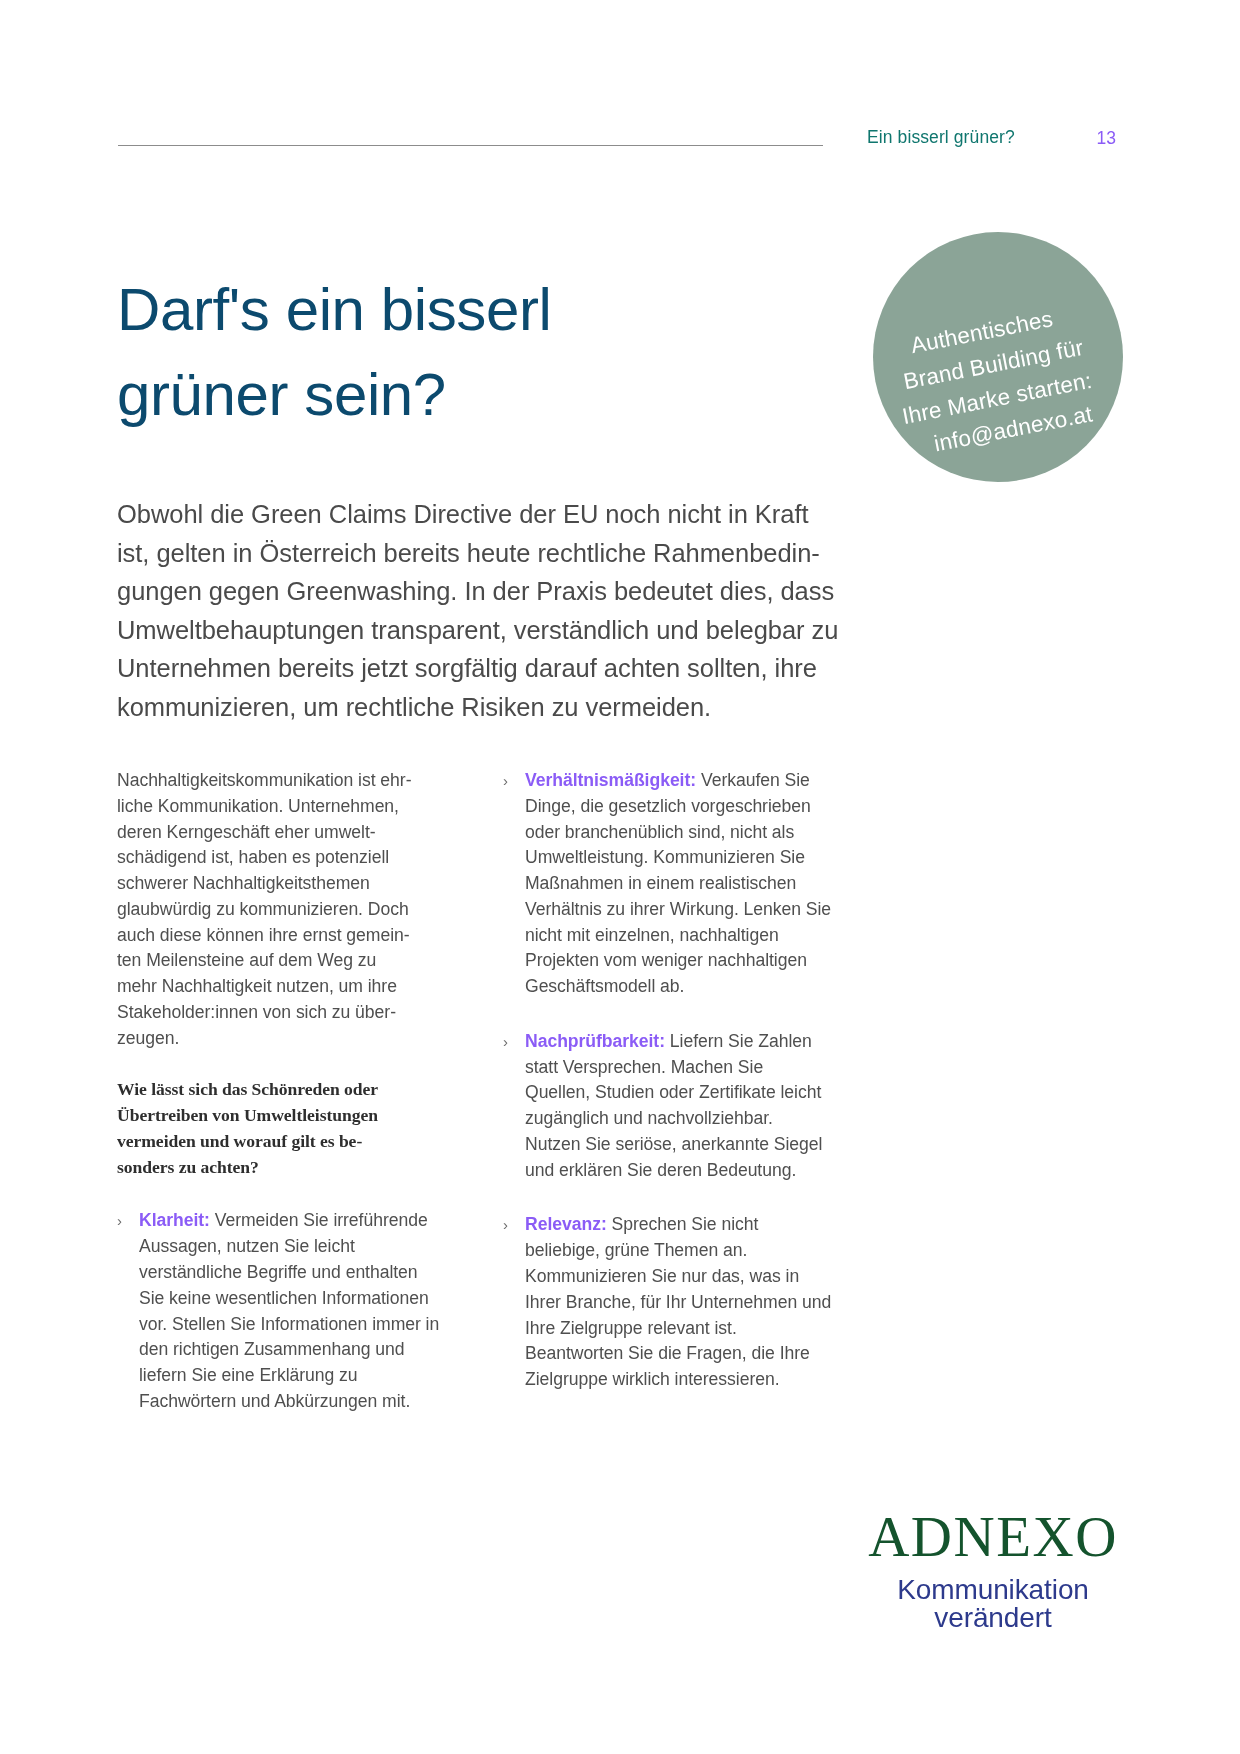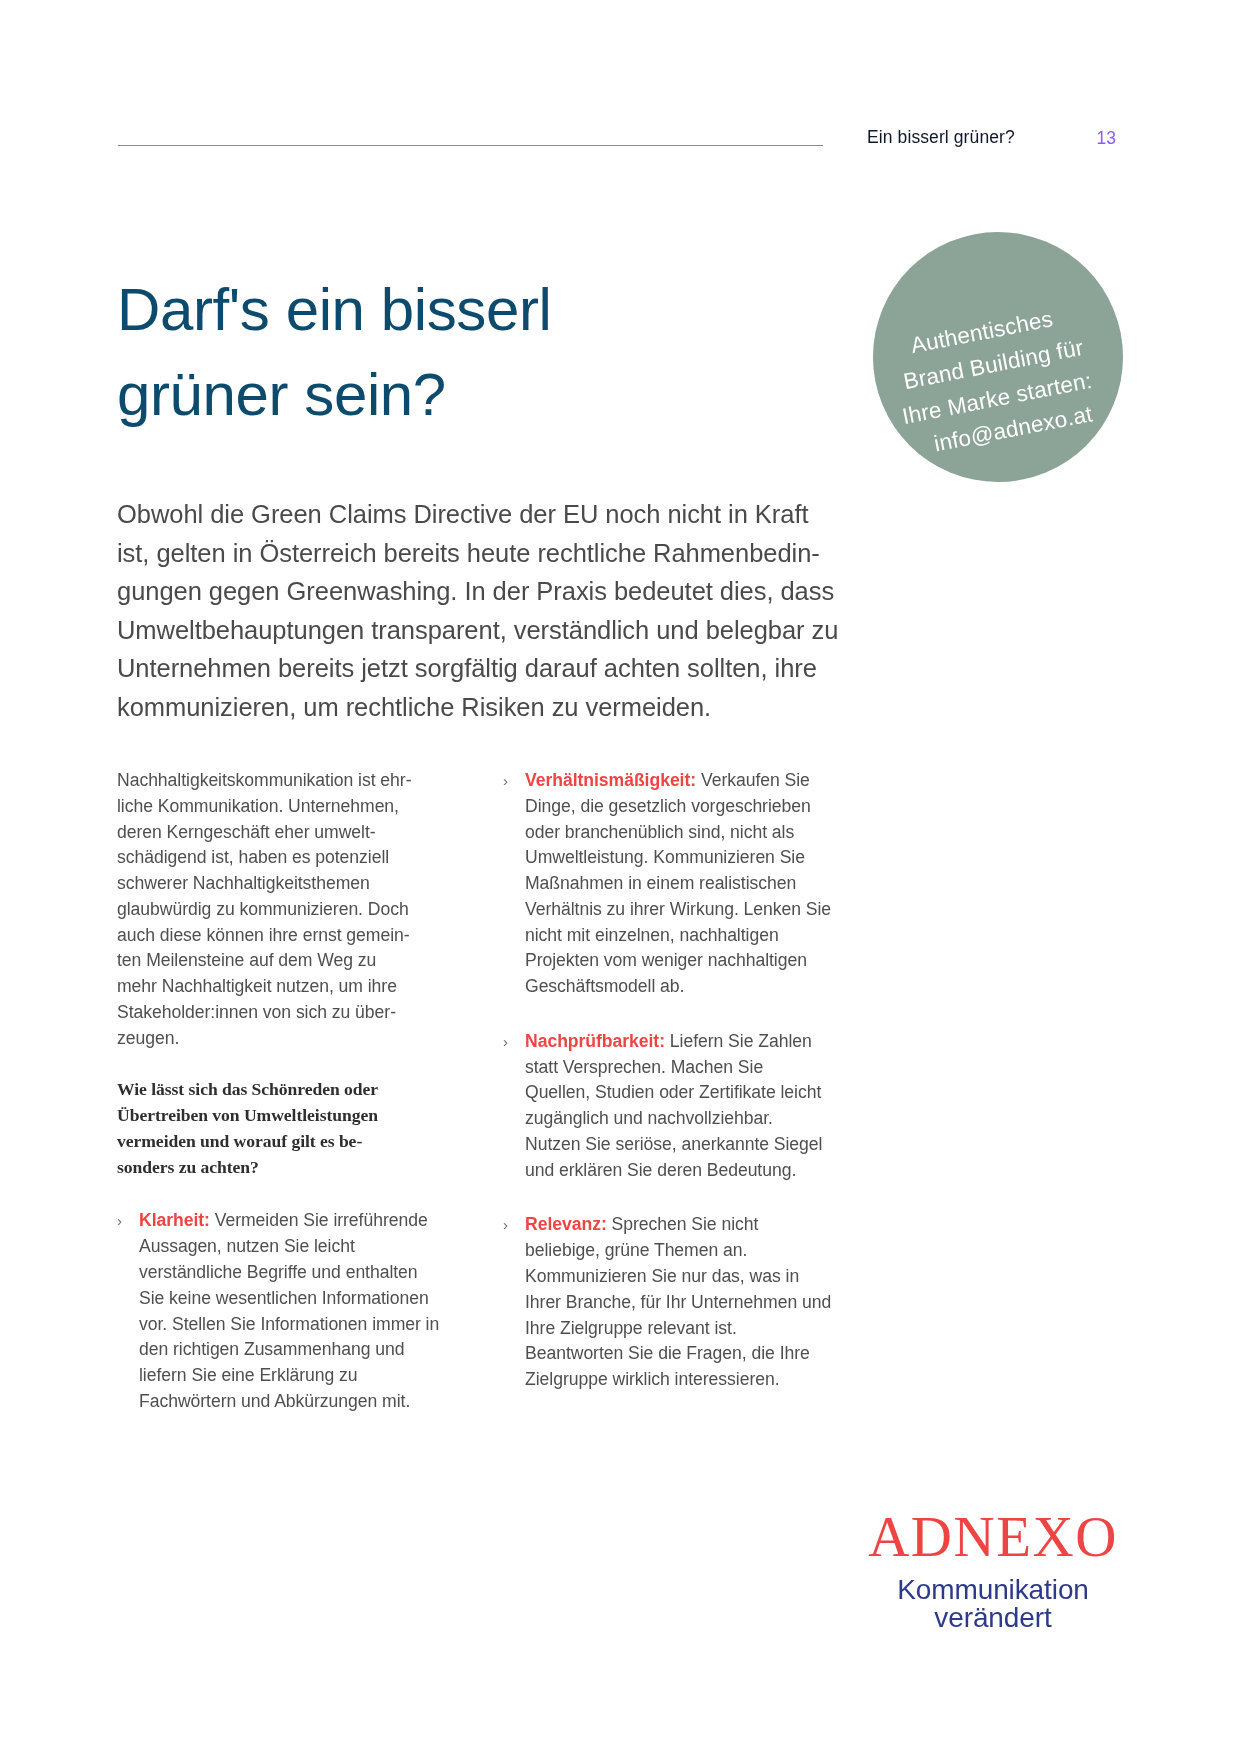--- a/index.html
+++ b/index.html
@@ -27,21 +27,21 @@
     align-items: center;
   }
   .header-rule {
     height: 1px;
     background: #8c8c8c;
     flex: 0 0 705px;
     margin-top: 17px;
   }
   .header-title {
     font-size: 17.5px;
-    color: #0f172a;
+    color: #0f766e;
     font-weight: 400;
     margin-left: 44px;
     letter-spacing: 0.1px;
     white-space: nowrap;
   }
   .header-pagenum {
     font-size: 17.5px;
     color: #8b5cf6;
     font-weight: 400;
     position: absolute;
@@ -156,37 +156,37 @@
   .bullet-body {
     flex: 1;
     font-size: 17.6px;
     line-height: 1.465;
     font-weight: 400;
     color: #4f4f4f;
     letter-spacing: -0.05px;
   }
   .bullet-term {
     font-weight: 700;
-    color: #ef4444;
+    color: #8b5cf6;
   }
 
   
   .logo {
     position: absolute;
     left: 858px;
     right: 0;
     top: 1508px;
     width: 270px;
     text-align: center;
   }
   .logo-word {
     font-size: 57px;
     line-height: 1;
     letter-spacing: 1.5px;
-    color: #ef4444;
+    color: #14532d;
     font-weight: 400;
     font-family: "Liberation Serif", serif;
   }
   .logo-tag {
     margin-top: 11px;
     font-size: 28px;
     line-height: 1;
     color: #2d3a8c;
     font-weight: 300;
     letter-spacing: -0.1px;

